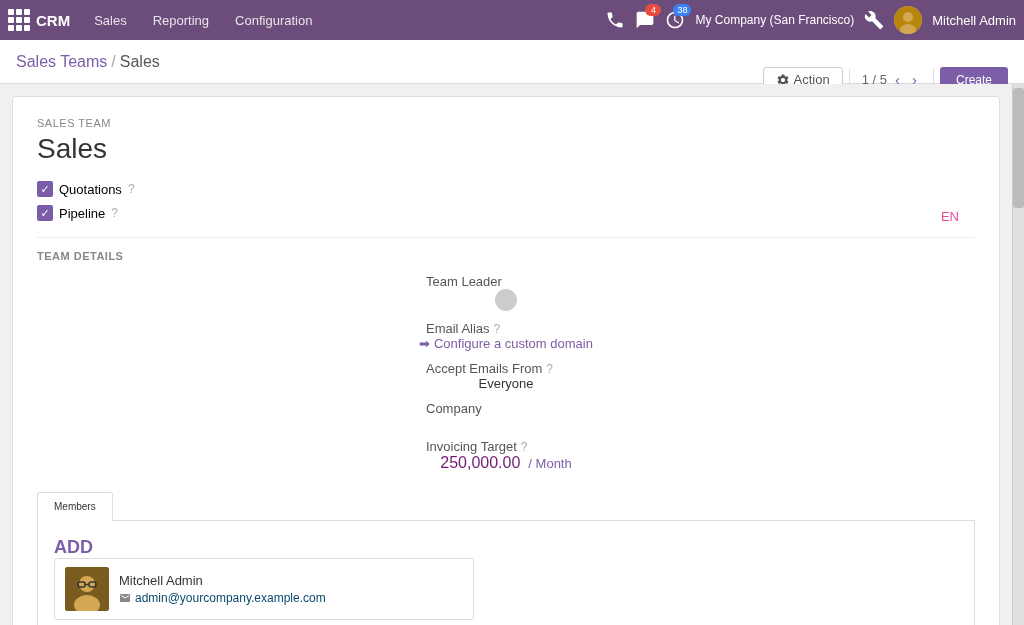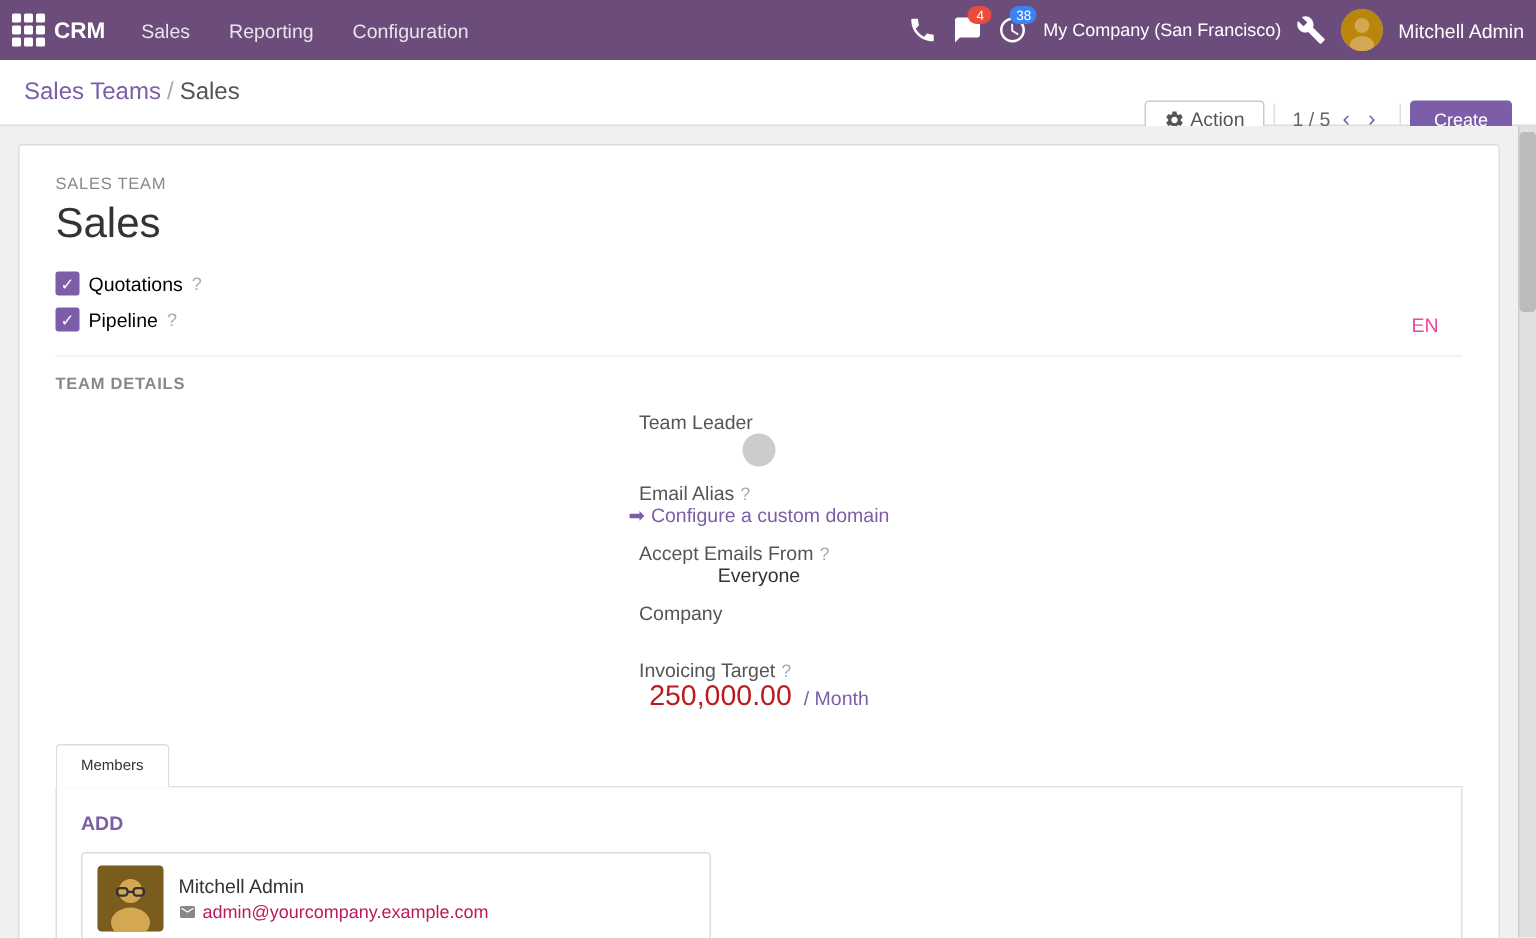--- a/index.html
+++ b/index.html
@@ -264,22 +264,22 @@
       height: 22px;
       border-radius: 50%;
       background: #ccc;
     }
     .invoicing-row {
       display: flex;
       align-items: center;
       gap: 8px;
     }
     .invoicing-val {
-      color: #b91c1c;
-      font-size: 19px;
+      color: #701a75;
+      font-size: 16px;
     }
     .invoicing-unit {
       color: #7b5ea7;
       font-size: 13px;
     }
 
     
     .tabs-bar {
       display: flex;
       border-bottom: 1px solid #ddd;
@@ -304,24 +304,23 @@
       font-weight: 500;
     }
     .tab-content {
       border: 1px solid #ddd;
       border-top: none;
       background: white;
       padding: 16px;
     }
     .add-btn {
       color: #7b5ea7;
-      font-size: 13px;
+      font-size: 18px;
       font-weight: 600;
       cursor: pointer;
-      margin-bottom: 12px;
     }
     .member-card {
       border: 1px solid #ddd;
       border-radius: 3px;
       display: flex;
       align-items: center;
       padding: 8px 10px;
       gap: 10px;
       width: 420px;
       background: white;
@@ -331,21 +330,21 @@
       height: 44px;
       border-radius: 3px;
       background: #8b6914;
       overflow: hidden;
       display: flex;
       align-items: center;
       justify-content: center;
     }
     .member-info { display: flex; flex-direction: column; gap: 3px; }
     .member-name { font-size: 13px; font-weight: 500; color: #333; }
-    .member-email { font-size: 12px; color: #be185d; display: flex; align-items: center; gap: 4px; text-align: center; }
+    .member-email { font-size: 12px; color: #0c4a6e; display: flex; align-items: center; gap: 4px; text-align: center; }
   </style>
 </head>
 <body>
 
 <nav class="topnav">
   <div class="topnav-logo">
     <div class="grid-icon">
       <div class="grid-dot"></div>
         <div class="grid-dot"></div>
         <div class="grid-dot"></div>

